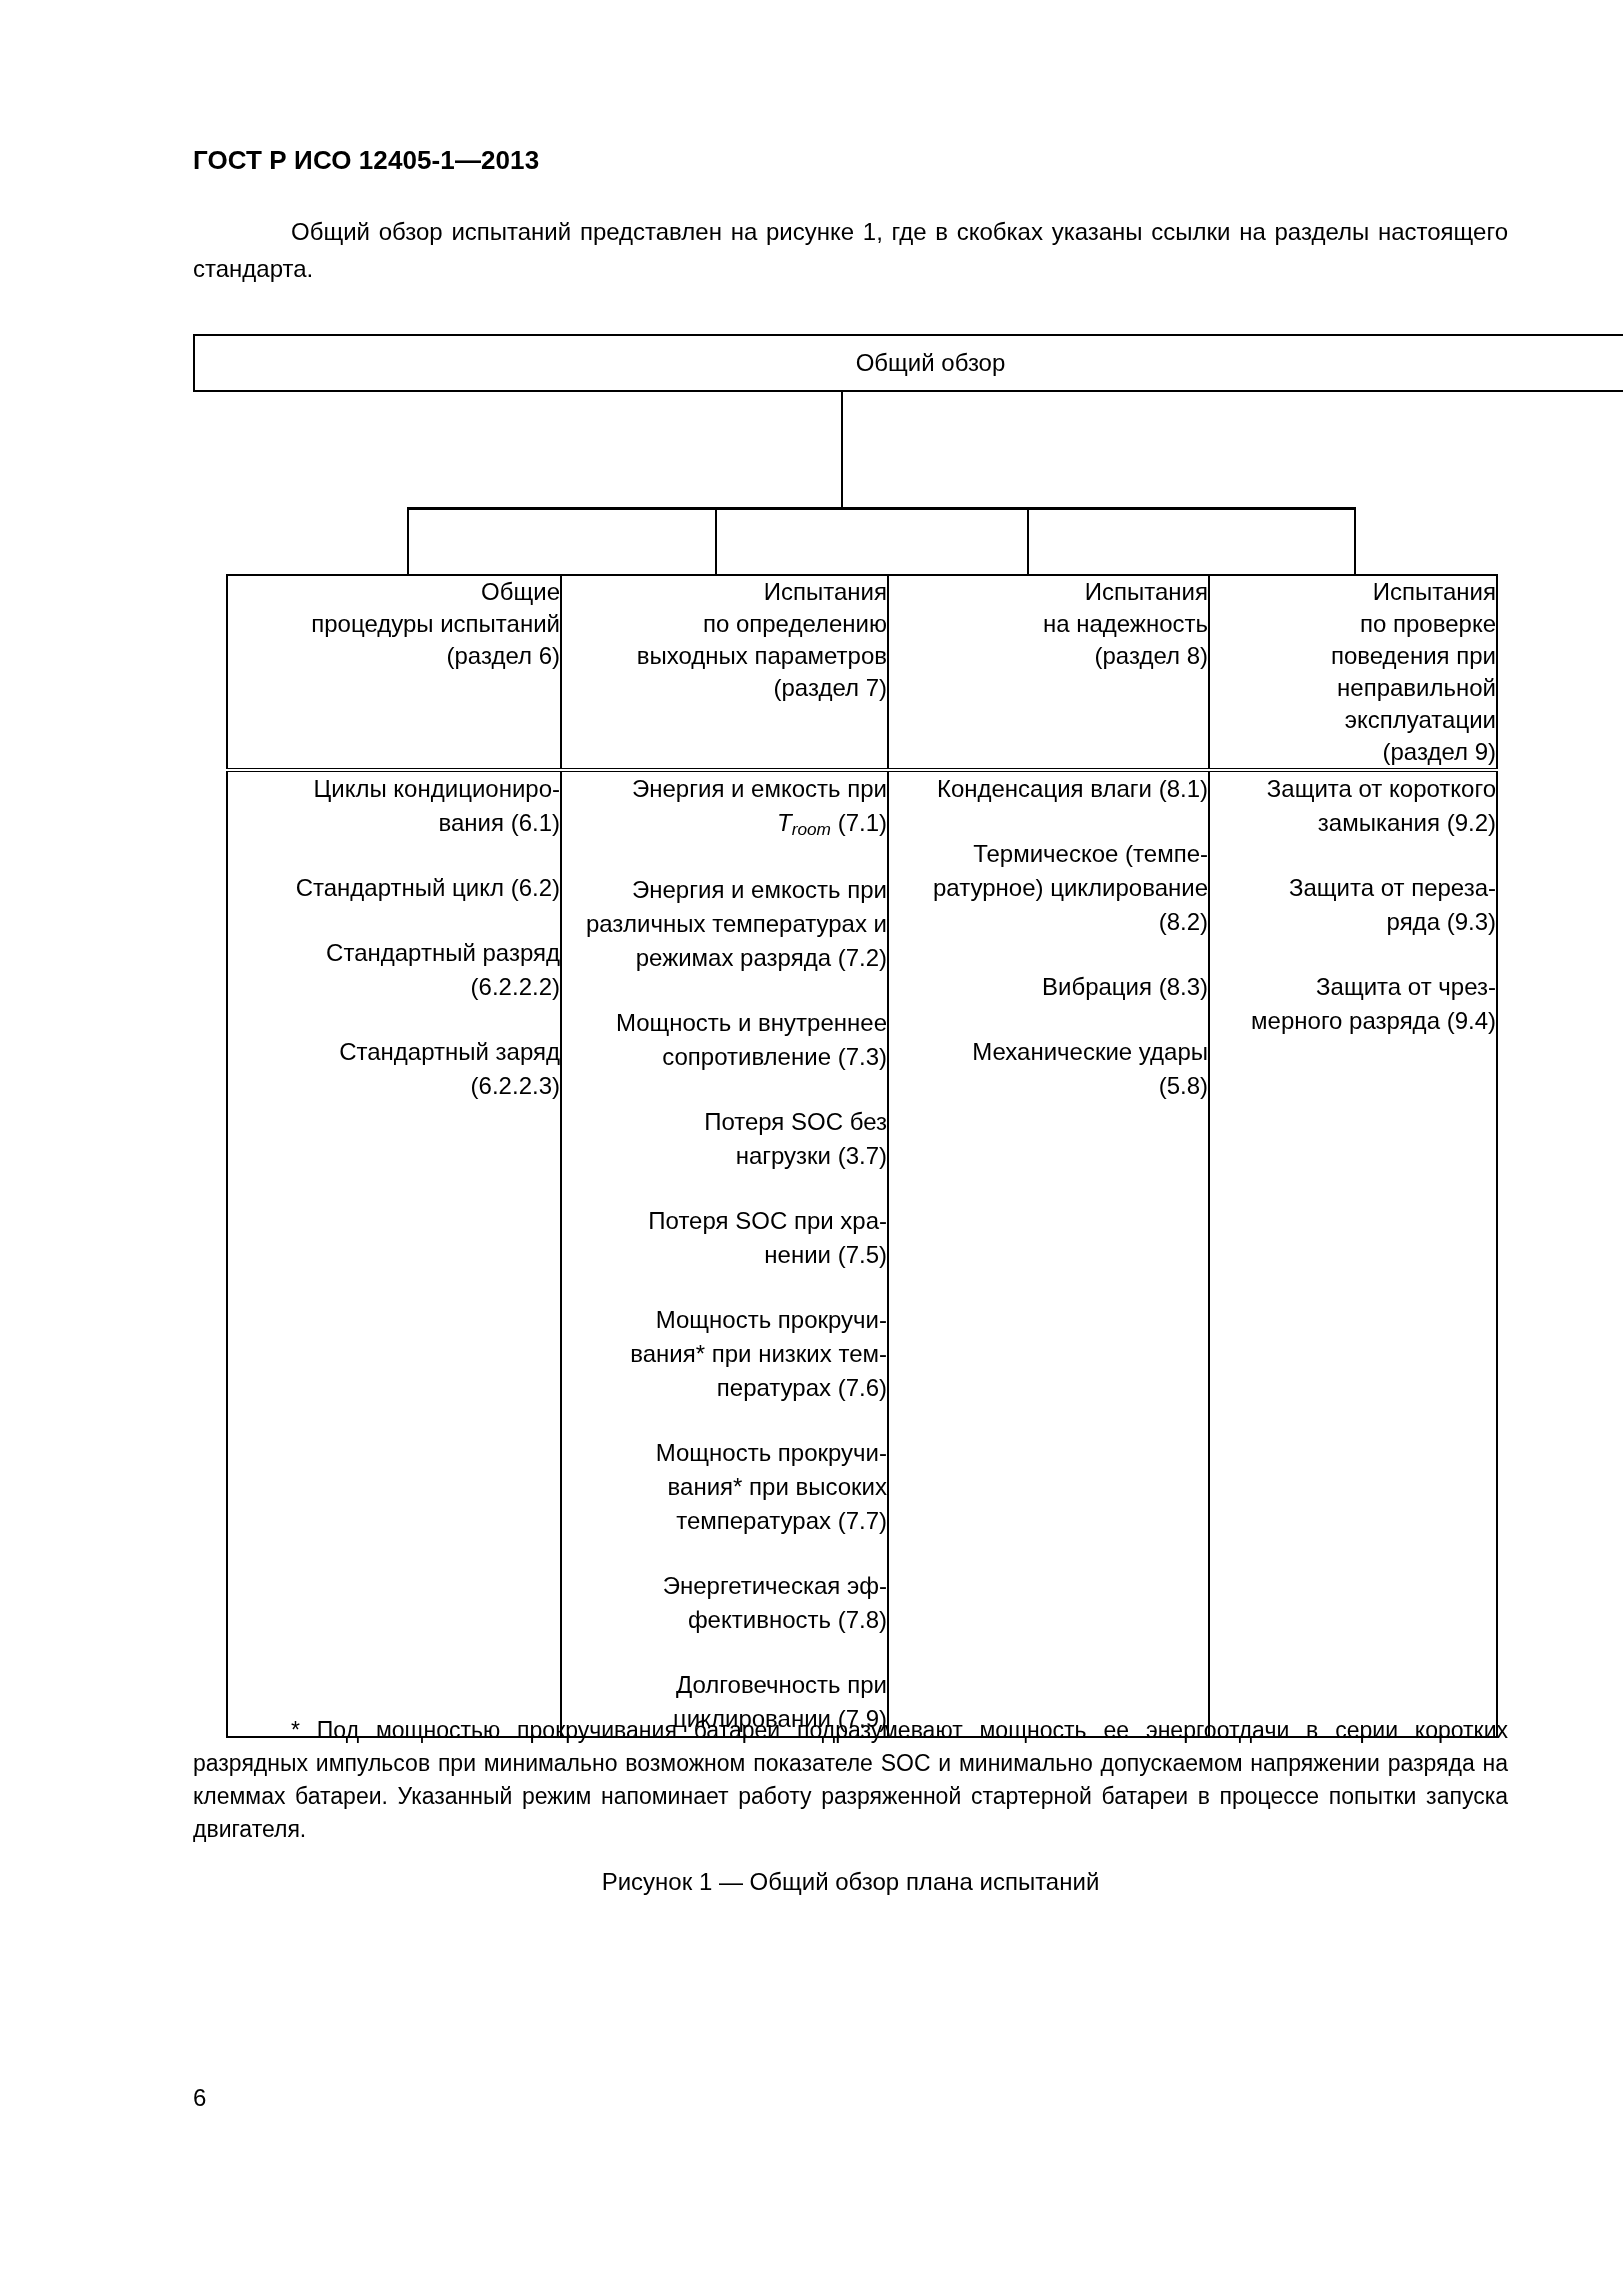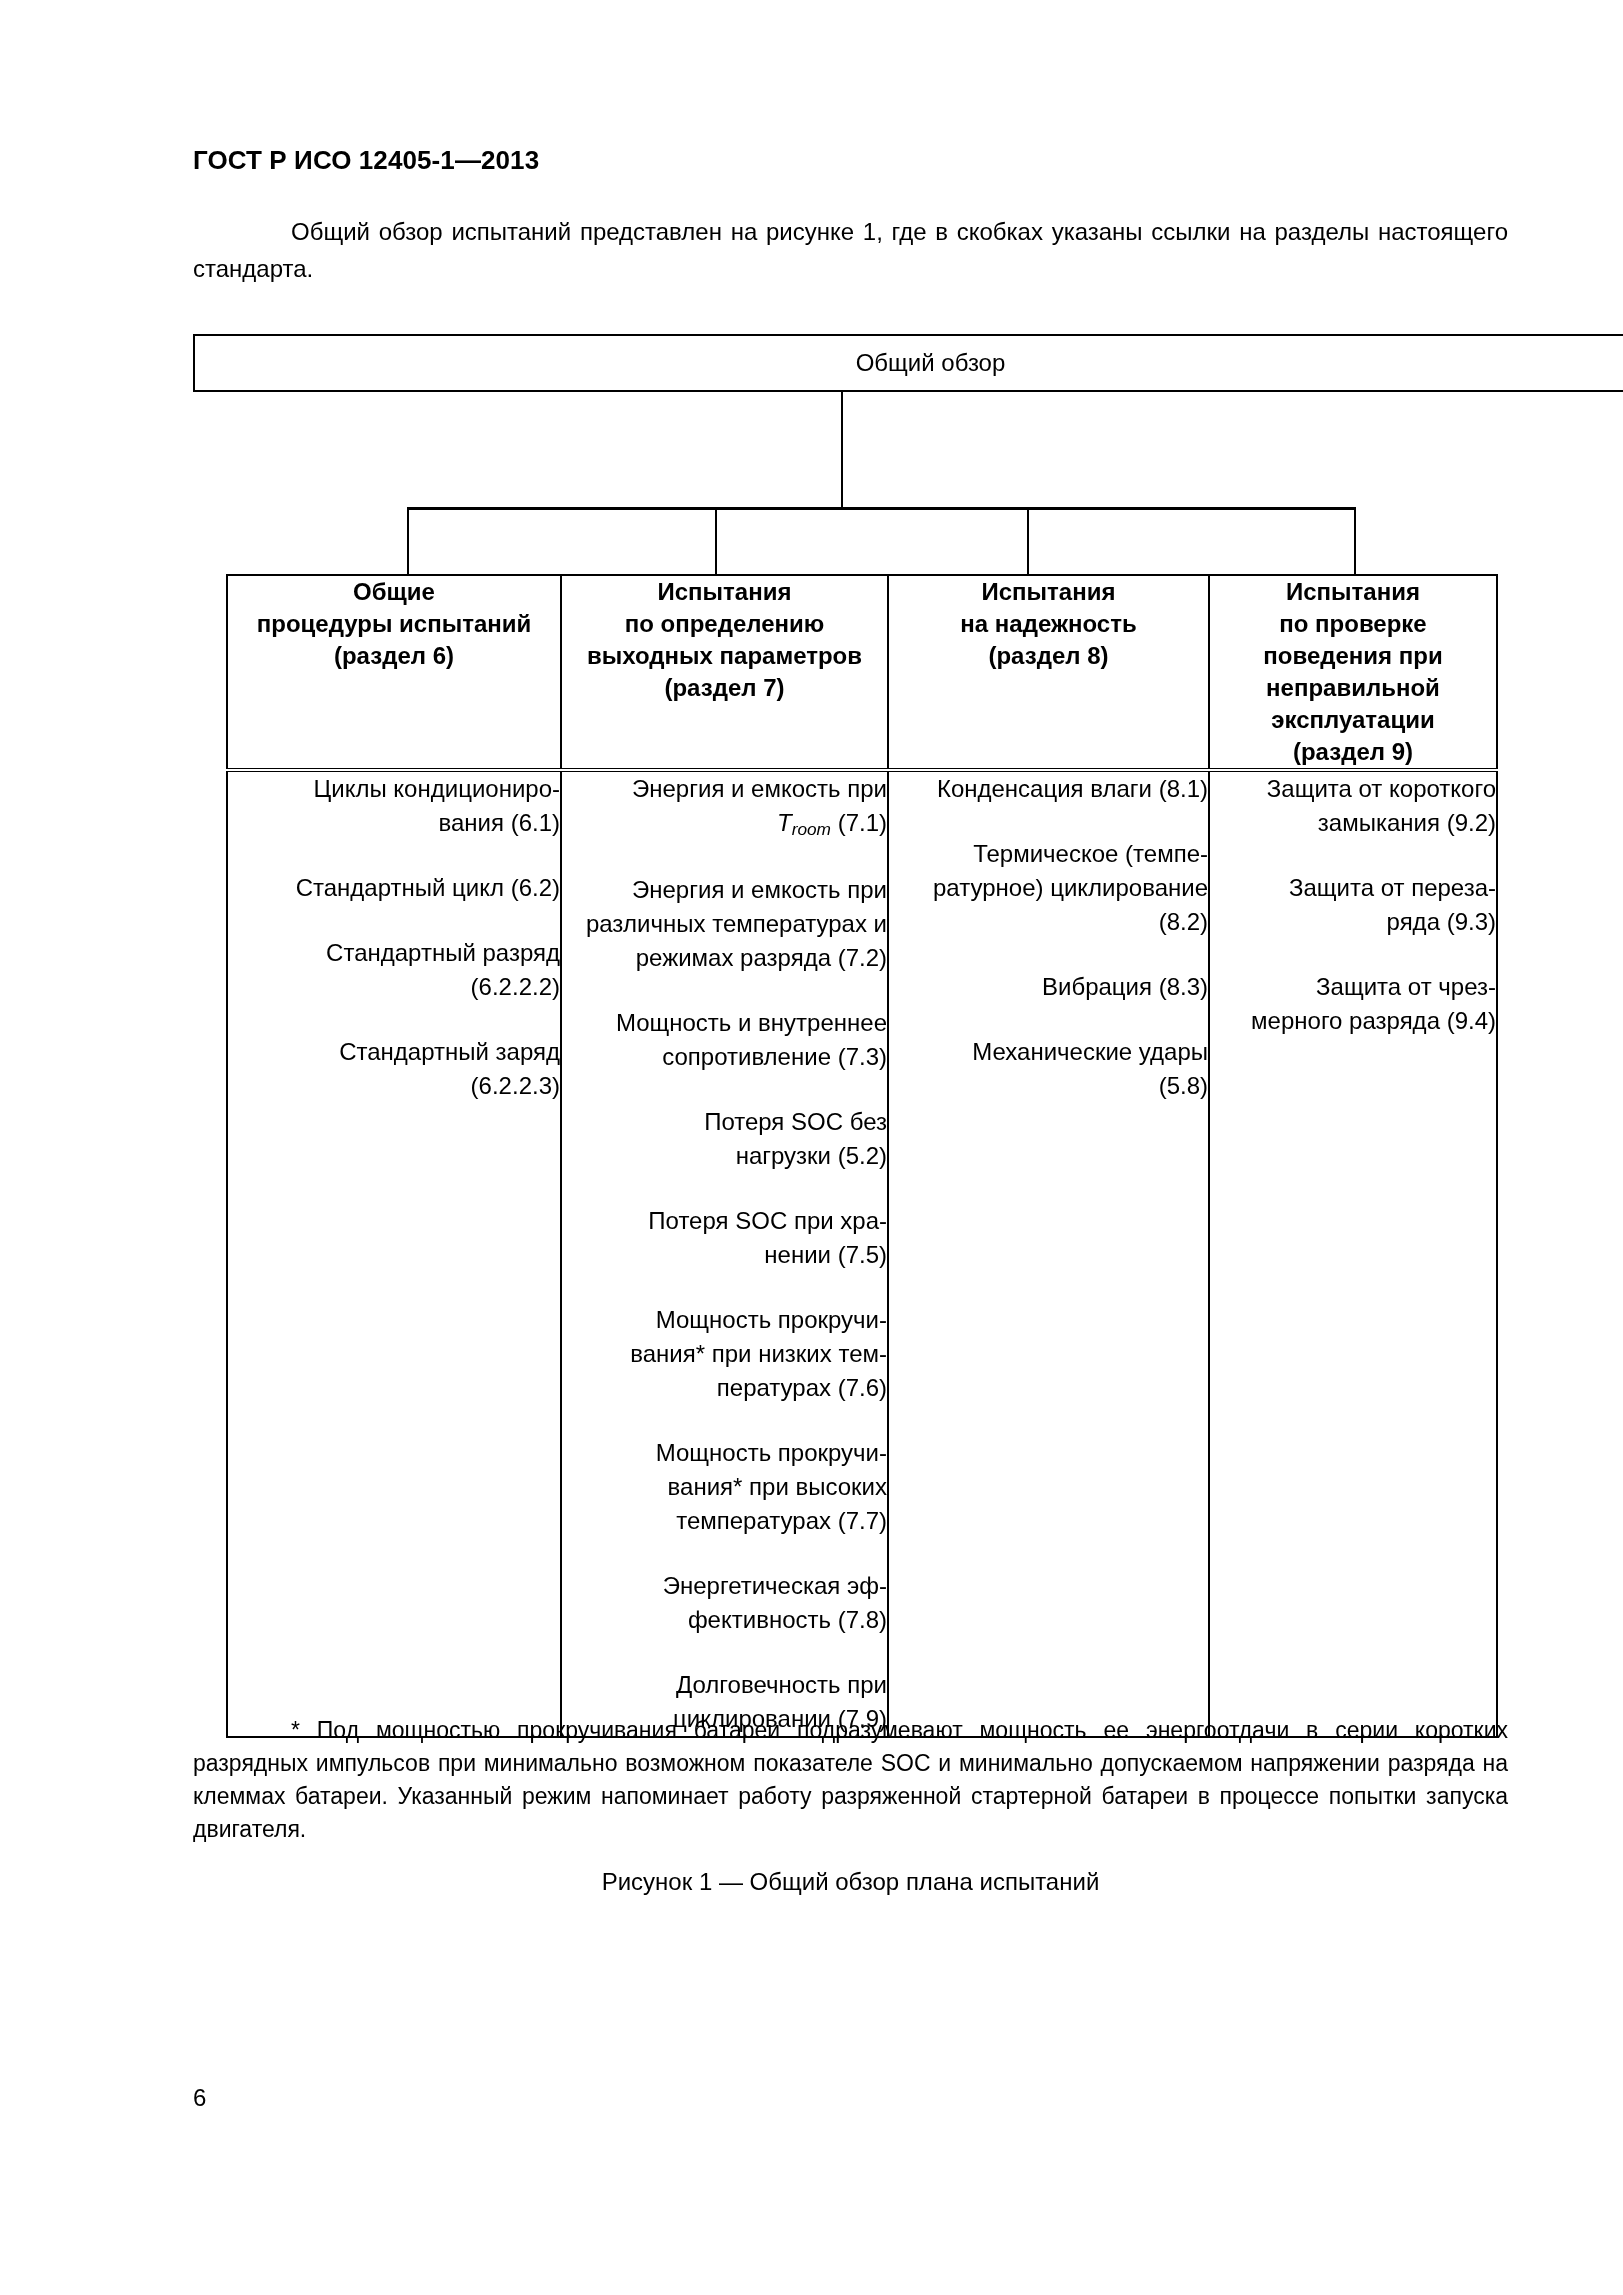--- a/index.html
+++ b/index.html
@@ -107,27 +107,26 @@
   .chart-table col.c4 { width: 288px; }
 
   .chart-table td {
     border: 2px solid #000;
     vertical-align: top;
     padding: 0;
   }
 
   .head-cell {
     height: 183px;
-    text-align: center;
+    text-align: right;
     vertical-align: middle;
     font-size: 24px;
     line-height: 32px;
     padding: 3.9px 5.2px 5.2px 5.2px;
     border-bottom: 2.6px double #000 !important;
-    font-weight: bold;
   }
   .head-cell .hl { display: block; }
 
   .body-cell {
     padding: 9.2px 6.5px 13px 6.5px;
     font-size: 24px;
     line-height: 34px;
     border-top: 4.6px double #000 !important;
   }
   .body-cell.tall { height: 916px; }
@@ -238,21 +237,21 @@
           <p class="entry">Стандартный цикл (6.2)</p>
           <p class="entry">Стандартный разряд (6.2.2.2)</p>
           <p class="entry">Стандартный заряд (6.2.2.3)</p>
         </td>
         <td class="body-cell tall">
           <p class="entry">
             <span>Энергия и емкость при </span><span class="sub">T<sub>room</sub></span><span> (7.1)</span>
           </p>
           <p class="entry">Энергия и емкость при различных темпе­ратурах и режимах раз­ряда (7.2)</p>
           <p class="entry">Мощность и внутрен­нее сопротивление (7.3)</p>
-          <p class="entry">Потеря SOC без нагрузки (5.2)</p>
+          <p class="entry">Потеря SOC без нагрузки (3.7)</p>
           <p class="entry">Потеря SOC при хра­нении (7.5)</p>
           <p class="entry">Мощность прокручи­вания* при низких тем­пературах (7.6)</p>
           <p class="entry">Мощность прокручи­вания* при высоких температурах (7.7)</p>
           <p class="entry">Энергетическая эф­фективность (7.8)</p>
           <p class="entry">Долговечность при циклировании (7.9)</p>
         </td>
         <td class="body-cell tall">
           <p class="entry">Конденсация влаги (8.1)</p>
           <p class="entry">Термическое (темпе­ратурное) циклирова­ние (8.2)</p>
           <p class="entry">Вибрация (8.3)</p>

